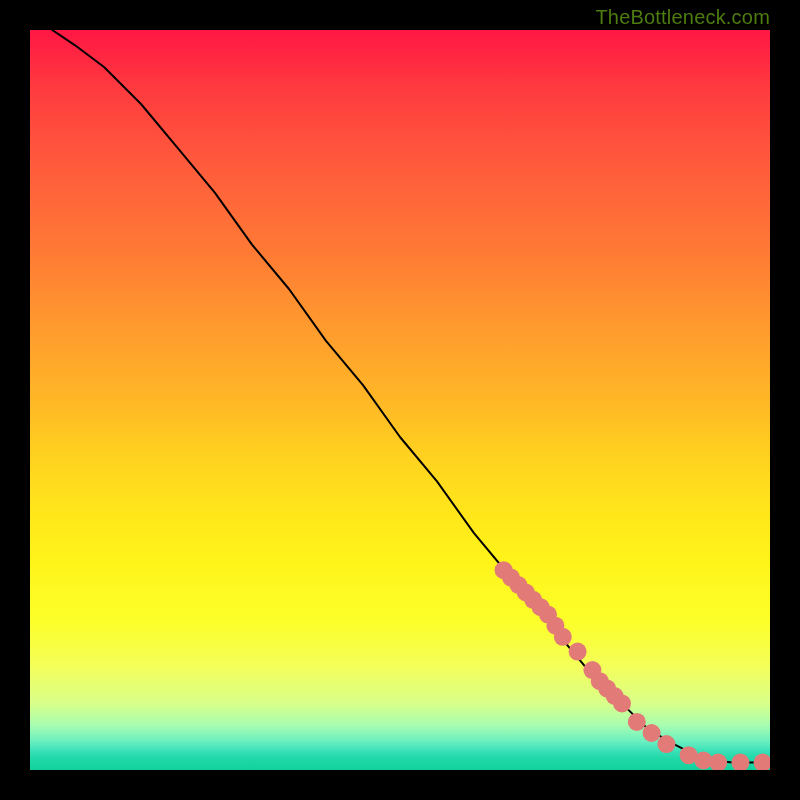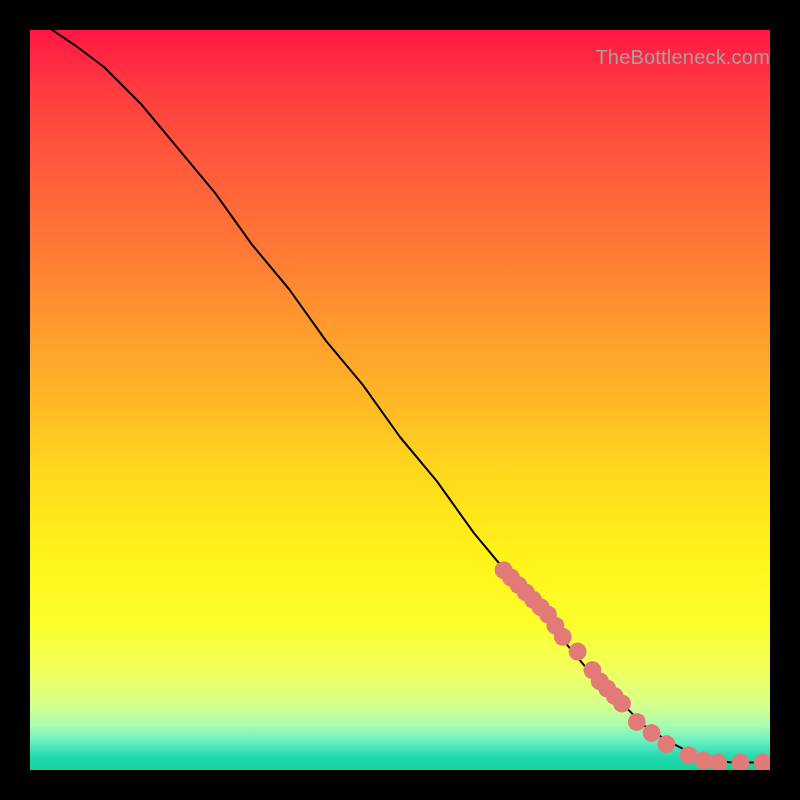--- a/index.html
+++ b/index.html
@@ -49,25 +49,24 @@
     position: absolute;
     left: 30px;
     top: 30px;
     width: 740px;
     height: 740px;
   }
   .watermark {
     position: absolute;
     top: 6px;
     right: 30px;
-    color: #a3a3a3;
+    color: #4d7c0f;
     font-size: 20px;
     letter-spacing: 0.2px;
     user-select: none;
-    margin-top: 40px;
   }
 </style>
 </head>
 <body>
 
 <div class="frame">
   <div class="plot-area"></div>
 
   <svg class="overlay-svg" viewBox="0 0 740 740" preserveAspectRatio="none">
     <g id="curve-layer">

